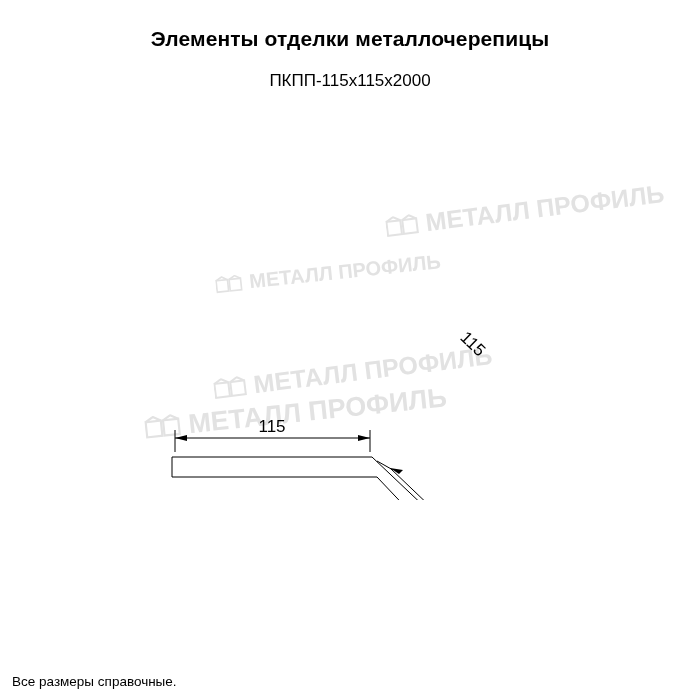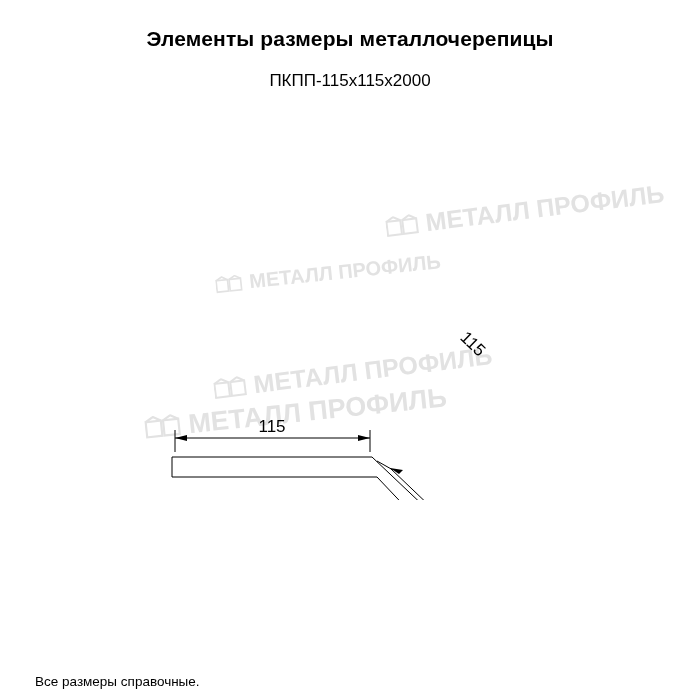--- a/index.html
+++ b/index.html
@@ -106,30 +106,29 @@
     position: absolute;
     left: 12px;
     bottom: 9px;
     width: 676px;
     font-size: 13.5px;
     line-height: 19px;
     color: #000000;
   }
   .footer div {
     white-space: nowrap;
-    margin-left: 23px;
   }
 </style>
 </head>
 <body>
 
 <div class="page">
 
   <div class="header">
-    <div class="title-main">Элементы размеры металлочерепицы</div>
+    <div class="title-main">Элементы отделки металлочерепицы</div>
     <div class="title-sub">
     </div>
     <div class="title-code">ПКПП-115х115х2000</div>
   </div>
 
   <div class="watermark wm-1">
     <span class="wm-logo">
       <svg width="34" height="22" viewBox="0 0 34 22" aria-hidden="true">
         <rect x="1" y="5" width="14" height="14" fill="none" stroke="#e2e2e2" stroke-width="2"></rect>
         <rect x="17" y="5" width="14" height="14" fill="none" stroke="#e2e2e2" stroke-width="2"></rect>

